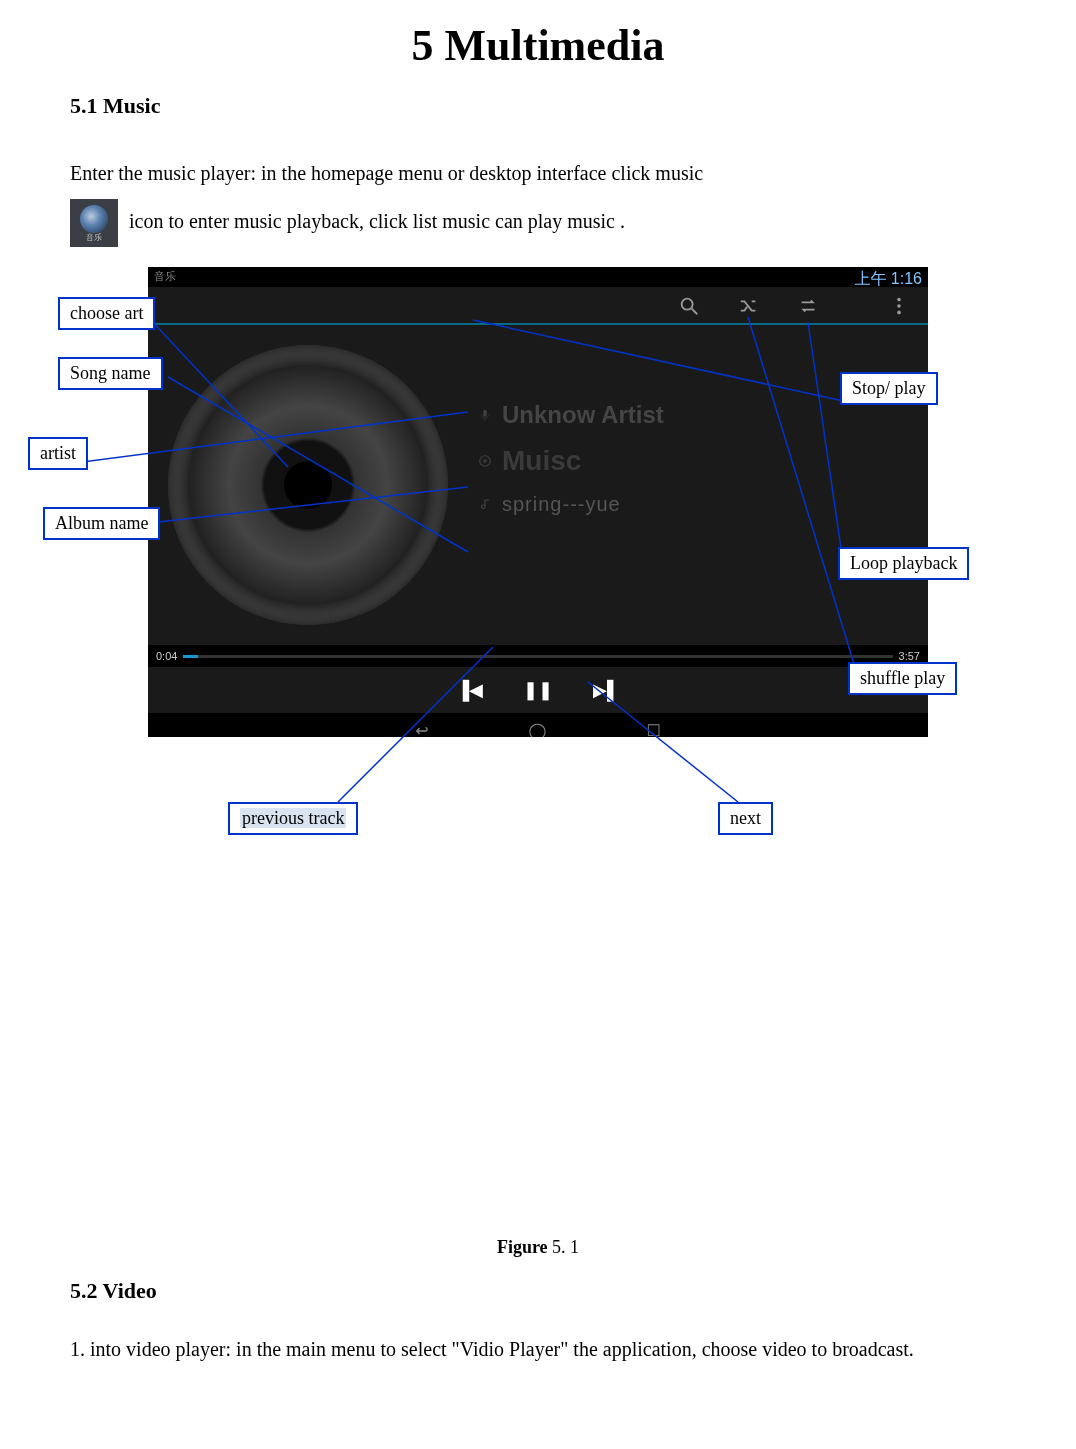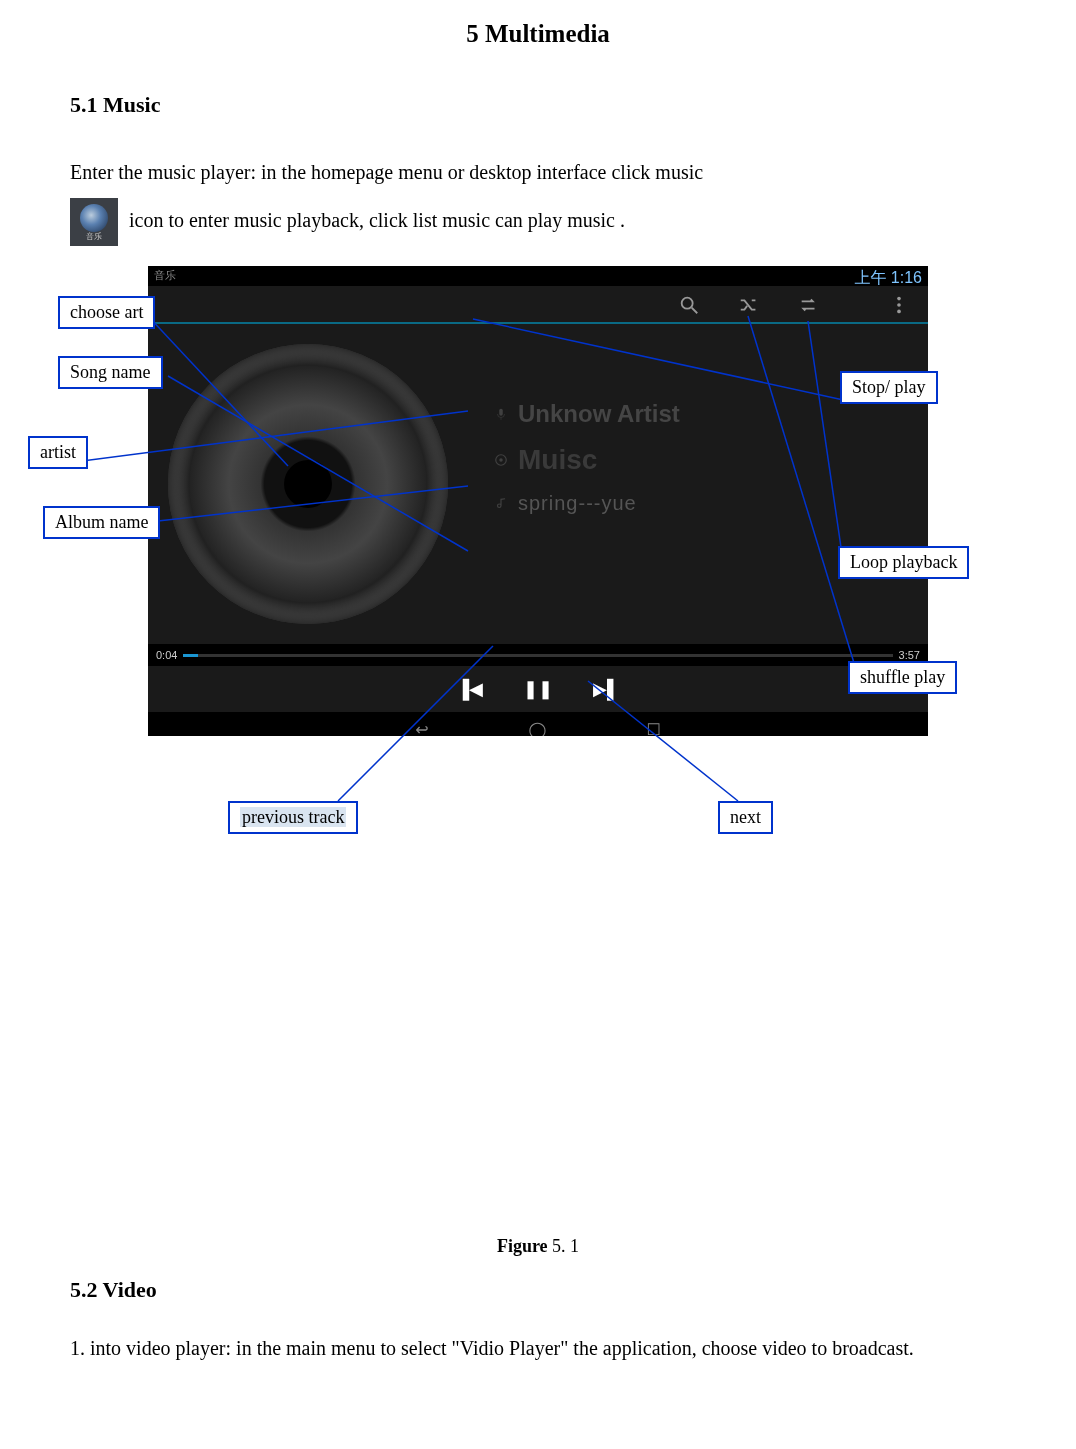--- a/index.html
+++ b/index.html
@@ -10,24 +10,24 @@
     color: #000;
   }
   .page {
     width: 1076px;
     margin: 0 auto;
     padding: 20px 70px 60px 70px;
     box-sizing: border-box;
     position: relative;
   }
   h1.chapter {
-    font-size: 25px;
+    font-size: 44px;
     text-align: center;
     font-weight: bold;
-    margin: 0 0 44px 0;
+    margin: 0 0 22px 0;
   }
   h2.section {
     font-size: 22px;
     font-weight: bold;
     margin: 20px 0 30px 0;
   }
   p.body {
     font-size: 20px;
     line-height: 2.4;
     margin: 0 0 20px 0;
@@ -105,21 +105,20 @@
     position: absolute;
     top: 8px;
     width: 22px;
     height: 22px;
     color: #999;
   }
   .main {
     display: flex;
     height: 320px;
     background: #1a1a1a;
-    gap: 16px;
   }
   .art {
     width: 280px;
     height: 280px;
     margin: 20px 0 0 20px;
     position: relative;
   }
   .disc {
     position: absolute;
     left: 0;

